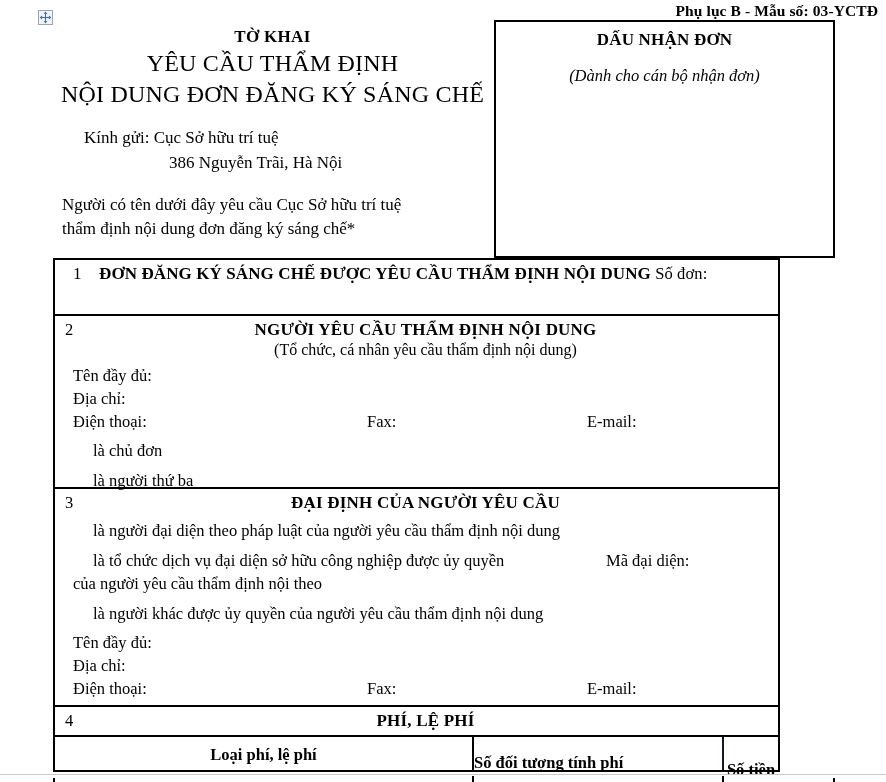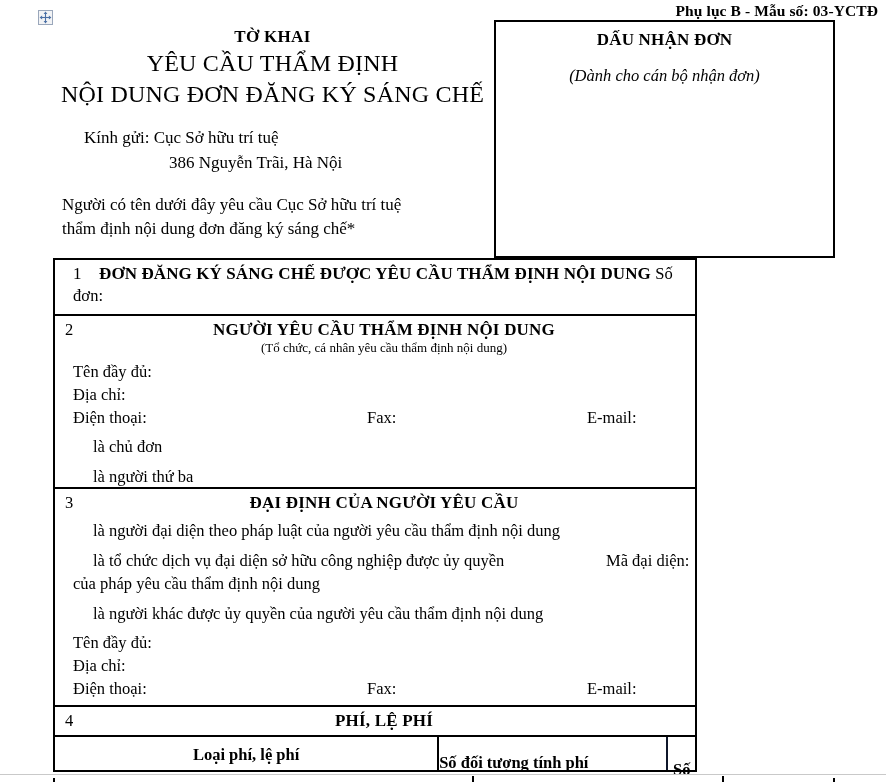--- a/index.html
+++ b/index.html
@@ -111,21 +111,21 @@
     width: 432px;
     font-size: 17px;
     line-height: 1.42;
   }
 
   
   .form-table {
     position: absolute;
     left: 53px;
     top: 258px;
-    width: 644px;
+    width: 727px;
     border: 2px solid #000;
     border-bottom: none;
     box-sizing: border-box;
     background: #fff;
   }
   .sec {
     border-bottom: 2px solid #000;
     box-sizing: border-box;
     position: relative;
   }
@@ -145,21 +145,21 @@
   .sec-head-center {
     text-align: center;
     font-weight: bold;
     font-size: 17px;
     letter-spacing: 0.2px;
     line-height: 1.25;
     padding-left: 18px;
   }
   .sec-head-sub {
     text-align: center;
-    font-size: 13px;
+    font-size: 16px;
     line-height: 1.3;
     padding-left: 18px;
   }
 
   
   .sec1-text {
     font-weight: bold;
     font-size: 17px;
     letter-spacing: 0.1px;
     line-height: 1.3;
@@ -322,21 +322,21 @@
         <div class="sec-head-center">ĐẠI ĐỊNH CỦA NGƯỜI YÊU CẦU</div>
 
         <div class="fld indent gap-top">
           <span>là người đại diện theo pháp luật của người yêu cầu thẩm định nội dung</span>
         </div>
 
         <div class="fld indent gap-top">
           <span>là tổ chức dịch vụ đại diện sở hữu công nghiệp được ủy quyền</span>
           <span class="col-ma">Mã đại diện:</span>
         </div>
-        <div class="fld">của pháp yêu cầu thẩm định nội dung</div>
+        <div class="fld">của người yêu cầu thẩm định nội theo</div>
 
         <div class="fld indent gap-top">
           <span>là người khác được ủy quyền của người yêu cầu thẩm định nội dung</span>
         </div>
 
         <div class="fld gap-top">Tên đầy đủ:</div>
         <div class="fld">Địa chỉ:</div>
         <div class="fld">
           <span>Điện thoại:</span>
           <span class="col-fax">Fax:</span>

